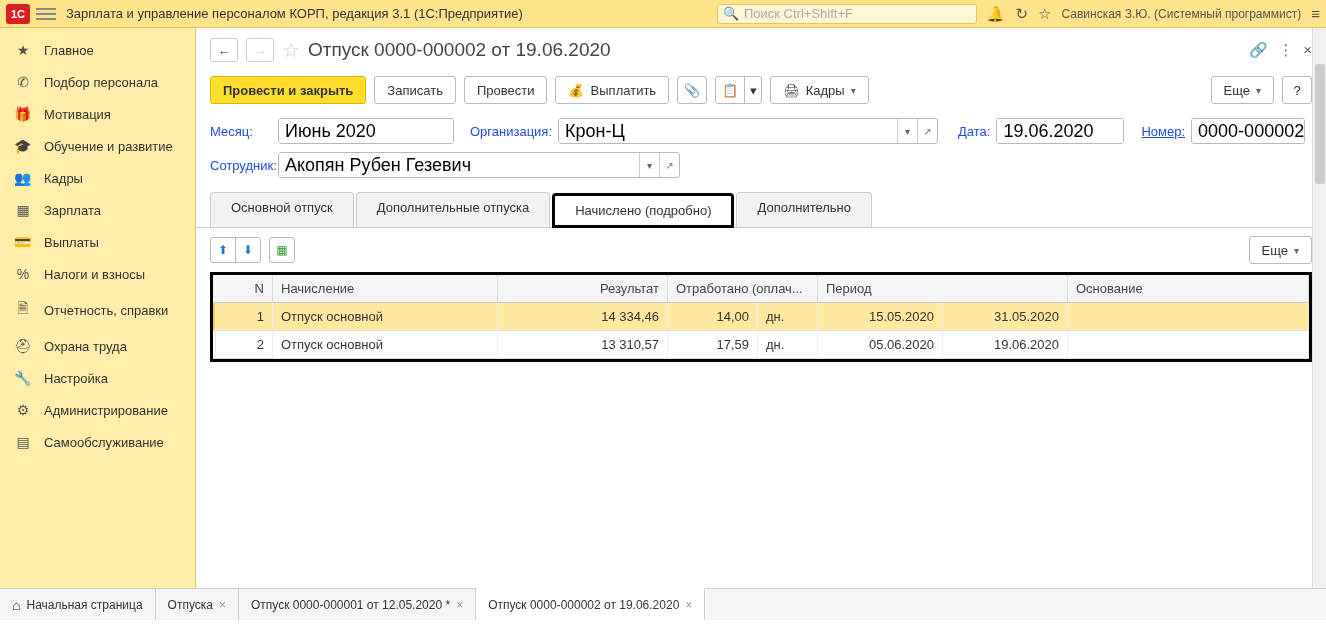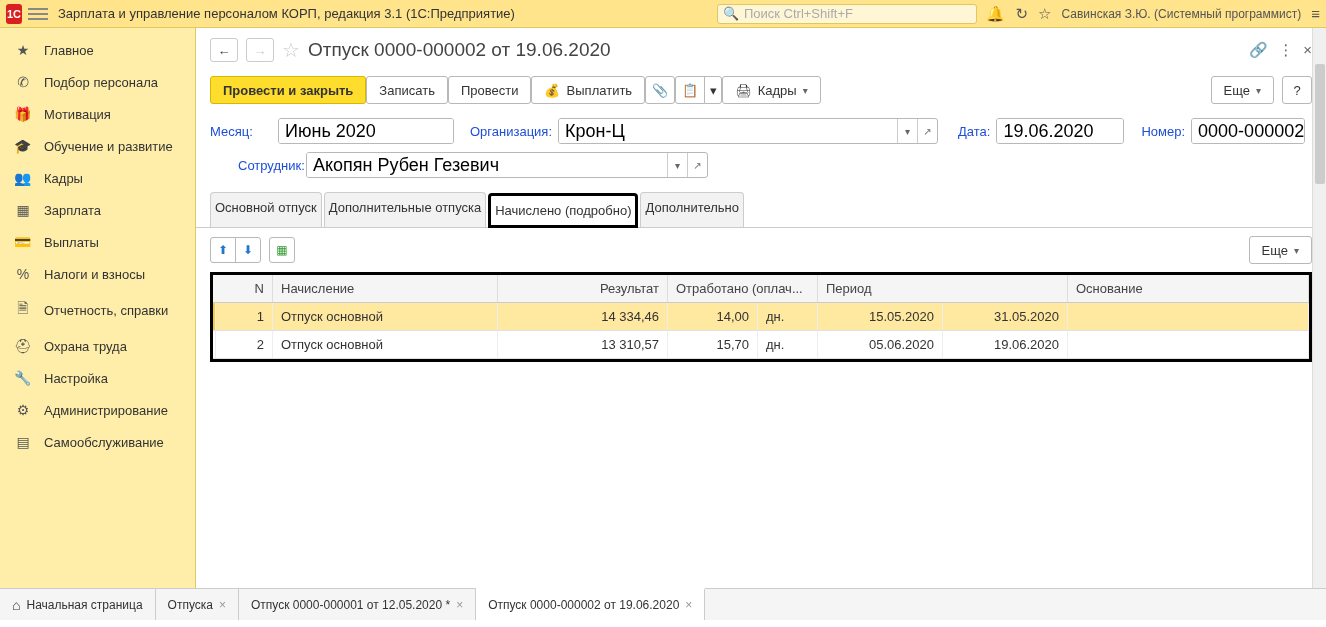--- a/index.html
+++ b/index.html
@@ -1,57 +1,57 @@
 <!DOCTYPE html>
 <html><head>
 <meta charset="utf-8">
 <style>
 * { box-sizing: border-box; margin: 0; padding: 0; font-family: Arial, sans-serif; }
 body { background: #fff; font-size: 13px; color: #333; overflow: hidden; }
 
 .topbar { height: 28px; background: #ffe48c; display: flex; align-items: center; padding: 0 6px; border-bottom: 1px solid #e0c860; }
-.logo { width: 16px; height: 20px; background: #d92020; border-radius: 3px; color: #fff; font-weight: bold; font-size: 11px; display: flex; align-items: center; justify-content: center; margin-right: 6px; }
+.logo { width: 24px; height: 20px; background: #d92020; border-radius: 3px; color: #fff; font-weight: bold; font-size: 11px; display: flex; align-items: center; justify-content: center; margin-right: 6px; }
 .hamburger { width: 20px; display: flex; flex-direction: column; gap: 3px; margin-right: 10px; cursor: pointer; }
 .hamburger span { height: 2px; background: #888; }
 .app-title { flex: 0 0 auto; color: #333; font-size: 13px; }
 .search-box { margin-left: auto; margin-right: 10px; display: flex; align-items: center; background: #fff6d6; border: 1px solid #e0c860; border-radius: 3px; padding: 2px 6px; width: 260px; color: #999; height: 20px; }
 .top-icons { display: flex; gap: 10px; align-items: center; color: #555; }
 .top-icon { cursor: pointer; font-size: 15px; }
 .user-name { font-size: 12px; }
 
 .main-area { display: flex; height: 560px; }
 .sidebar { width: 196px; background: #ffeeaa; border-right: 1px solid #e0c860; padding-top: 6px; }
 .sidebar-item { display: flex; align-items: center; padding: 8px 14px; cursor: pointer; color: #333; gap: 12px; }
 .side-icon { width: 18px; text-align: center; color: #555; font-size: 14px; }
 
 .content { flex: 1; background: #fff; position: relative; display: flex; flex-direction: column; }
 .doc-header { display: flex; align-items: center; gap: 8px; padding: 10px 14px; }
 .nav-btn { width: 28px; height: 24px; border: 1px solid #ccc; background: #fff; border-radius: 3px; display: flex; align-items: center; justify-content: center; cursor: pointer; }
 .star { font-size: 20px; color: #ccc; cursor: pointer; }
 .doc-title { font-size: 19px; color: #444; }
 .doc-header-right { margin-left: auto; display: flex; gap: 10px; color: #666; }
 
-.toolbar { display: flex; align-items: center; padding: 4px 14px 10px; flex-wrap: wrap; }
+.toolbar { display: flex; align-items: center; gap: 8px; padding: 4px 14px 10px; flex-wrap: wrap; }
 .btn { height: 28px; border: 1px solid #b8b8b8; background: #fff; border-radius: 3px; padding: 0 12px; display: flex; align-items: center; cursor: pointer; font-size: 13px; white-space: nowrap; }
 .btn-primary { background: #ffdd2d; border-color: #d6b800; font-weight: bold; }
 .btn-icon { width: 30px; padding: 0; justify-content: center; }
 .btn-drop::after { content: "▾"; margin-left: 6px; font-size: 10px; color: #666; }
 .btn-group { display: flex; }
 .btn-group .btn { border-radius: 0; margin-left: -1px; }
 .btn-group .btn:first-child { border-radius: 3px 0 0 3px; margin-left: 0; }
 .btn-group .btn:last-child { border-radius: 0 3px 3px 0; }
 
 .form-row { display: flex; align-items: center; gap: 6px; padding: 4px 14px; }
 .label { color: #1d4ed8; font-size: 13px; }
 .input-btn { width: 20px; height: 24px; border-left: 1px solid #ccc; display: flex; align-items: center; justify-content: center; font-size: 10px; color: #666; cursor: pointer; }
 .field-group { display: flex; align-items: stretch; border: 1px solid #b8b8b8; border-radius: 3px; height: 26px; overflow: hidden; }
 .field-input { border: none; padding: 0 6px; outline: none; font-size: 18px; }
 
 .tabs { display: flex; padding: 6px 14px 0; border-bottom: 1px solid #ccc; margin-top: 4px; }
-.tab { padding: 7px 4px; border: 1px solid #ccc; border-bottom: none; background: #f2f2f2; margin-right: 2px; cursor: pointer; font-size: 13px; border-radius: 4px 4px 0 0; }
+.tab { padding: 7px 20px; border: 1px solid #ccc; border-bottom: none; background: #f2f2f2; margin-right: 2px; cursor: pointer; font-size: 13px; border-radius: 4px 4px 0 0; }
 .tab.active-hl { background: #fff; border: 3px solid #000; border-bottom: 3px solid #000; position: relative; top: 1px; }
 
 .tab-toolbar { display: flex; align-items: center; gap: 8px; padding: 8px 14px; }
 .small-btn { width: 26px; height: 26px; border: 1px solid #b8b8b8; border-radius: 3px; display: flex; align-items: center; justify-content: center; cursor: pointer; font-size: 12px; }
 
 .table-wrap { margin: 0 14px; border: 3px solid #000; }
 .grid-header { display: flex; background: #f5f5f5; border-bottom: 1px solid #ccc; }
 .grid-header > div { padding: 6px 8px; border-right: 1px solid #ddd; font-size: 13px; color: #444; }
 .grid-row { display: flex; border-bottom: 1px solid #e0e0e0; }
 .grid-row > div { padding: 6px 8px; border-right: 1px solid #eee; font-size: 13px; }
@@ -202,28 +202,28 @@
       <div class="field-group" style="width:380px;">
         <input class="field-input" style="flex: 1 1 0%;" value="Крон-Ц">
         <div class="input-btn">▾</div>
         <div class="input-btn">↗</div>
       </div>
       <span class="label" style="margin-left:14px;">Дата:</span>
       <div class="field-group" style="width:128px;">
         <input class="field-input" style="flex: 1 1 0%;" value="19.06.2020">
 
       </div>
-      <span class="label" style="margin-left:11px;">Номер:</span>
+      <span class="label" style="margin-left:11px;text-decoration:underline;">Номер:</span>
       <div class="field-group" style="width:114px;">
         <input class="field-input" style="flex: 1 1 0%;" value="0000-000002">
       </div>
     </div>
 
     <div class="form-row">
-      <span class="label" style="width:62px;margin-left:28px;">Сотрудник:</span>
+      <span class="label" style="width:62px;">Сотрудник:</span>
       <div class="field-group" style="width:402px;">
         <input class="field-input" style="flex: 1 1 0%;" value="Акопян Рубен Гезевич">
         <div class="input-btn">▾</div>
         <div class="input-btn">↗</div>
       </div>
     </div>
 
     <div class="tabs" id="tabs">
         <div class="tab">Основной отпуск</div>
         <div class="tab">Дополнительные отпуска</div>
@@ -261,21 +261,21 @@
             <div class="col-unit">дн.</div>
             <div class="col-period1">15.05.2020</div>
             <div class="col-period2">31.05.2020</div>
             <div class="col-basis"></div>
           </div>
           <div class="grid-row">
             <div style="width:3px;padding:0;"></div>
             <div class="col-n" style="width:57px;">2</div>
             <div class="col-name">Отпуск основной</div>
             <div class="col-result">13 310,57</div>
-            <div class="col-worked">15,70</div>
+            <div class="col-worked">17,59</div>
             <div class="col-unit">дн.</div>
             <div class="col-period1">05.06.2020</div>
             <div class="col-period2">19.06.2020</div>
             <div class="col-basis"></div>
           </div>
         </div>
     </div>
 
     <div class="scrollbar-v">
       <div class="scrollbar-thumb" style="height:120px;margin-top:36px;"></div>

